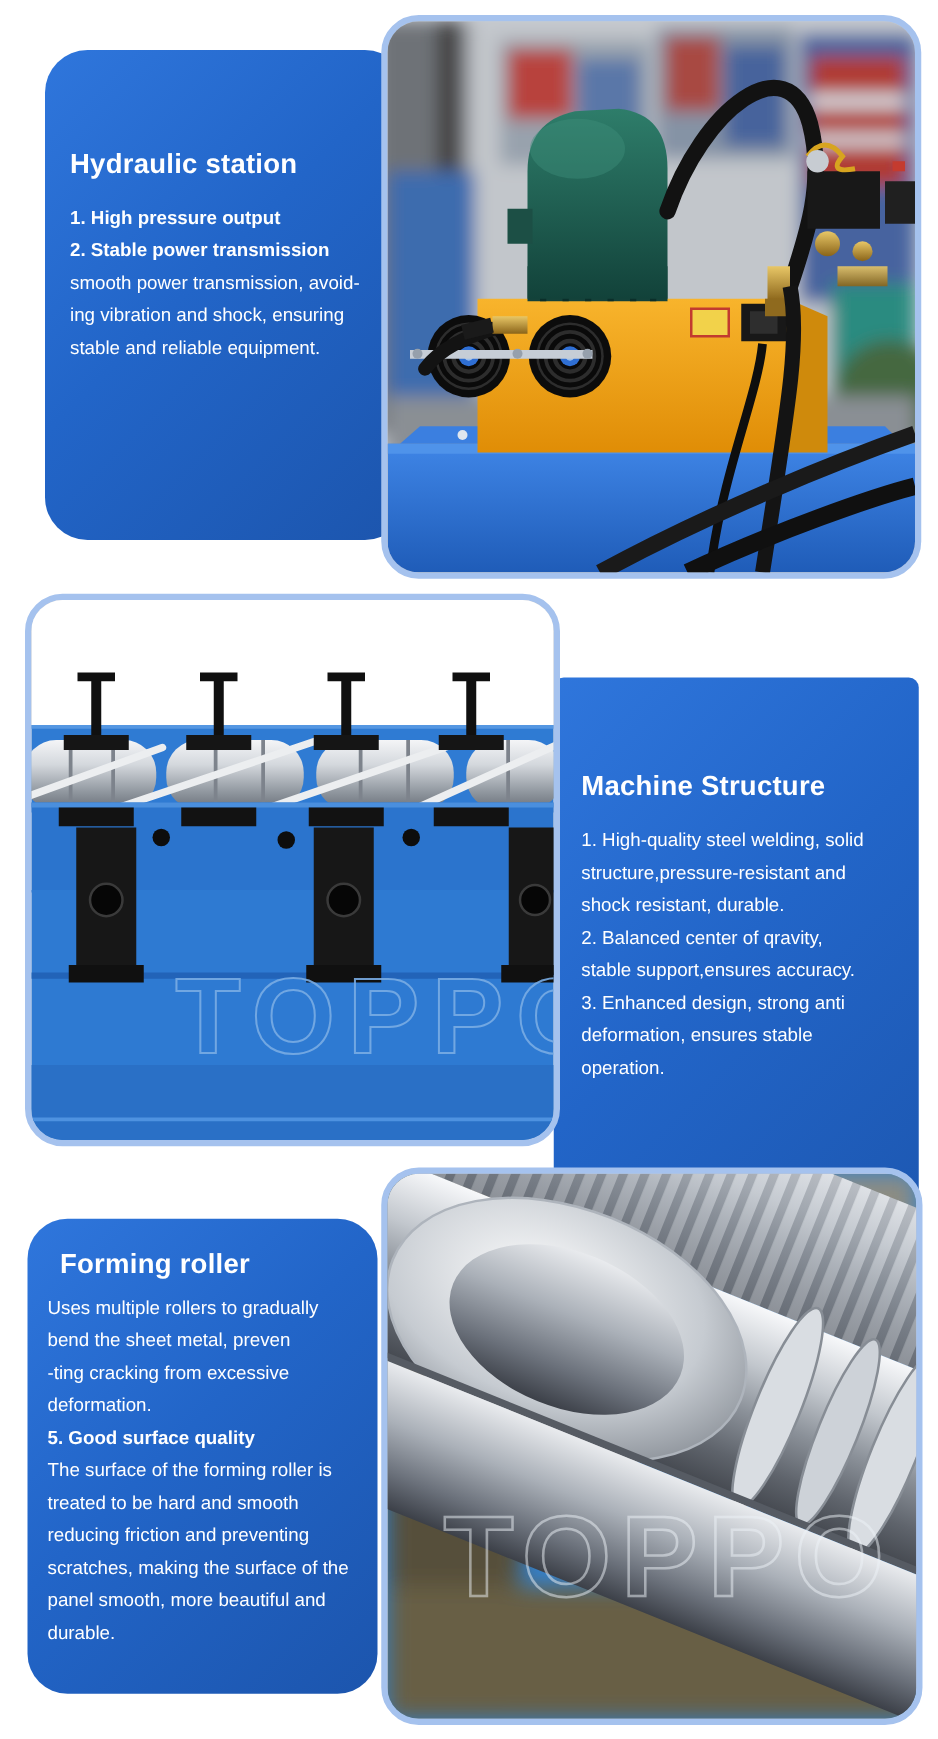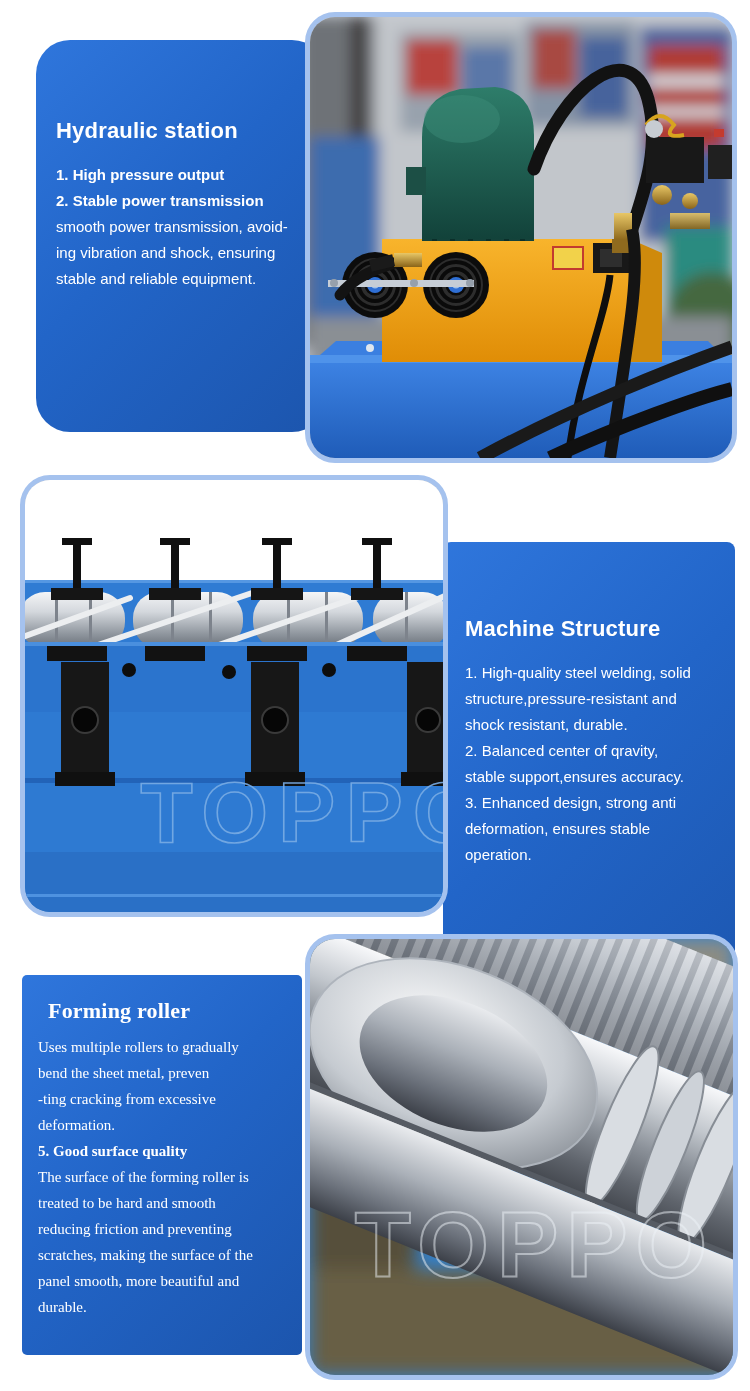--- a/index.html
+++ b/index.html
@@ -16,21 +16,21 @@
   .feat-head{font-weight:bold;}
   .photo{
     position:absolute;z-index:2;box-sizing:border-box;border:5px solid #a5c2ee;
     border-radius:30px;overflow:hidden;background:#c8ccd2;
   }
   .photo svg{display:block;width:100%;height:100%;}
   #card-hydraulic{left:36px;top:40px;width:290px;height:392px;border-radius:34px;padding:78px 14px 0 20px;}
   #photo-hydraulic{left:305px;top:12px;width:432px;height:451px;}
   #photo-structure{left:20px;top:475px;width:428px;height:442px;}
   #card-structure{left:443px;top:495px;width:292px;height:518px;border-radius:8px;padding:74px 14px 0 22px;margin-top:47px;}
-  #card-roller{left:22px;top:975px;width:280px;height:380px;border-radius:5px;padding:23px 6px 0 16px;font-family:Liberation Serif, serif;}
+  #card-roller{left:22px;top:975px;width:280px;height:380px;border-radius:32px;padding:23px 6px 0 16px;}
   #card-roller .card-title{margin:0 0 10px 10px;}
   #photo-roller{left:305px;top:934px;width:433px;height:446px;}
   .wm{font-family:"Liberation Sans","DejaVu Sans",sans-serif;font-weight:bold;}
 </style>
 </head>
 <body>
 
 <div id="canvas">
 
   <section>

